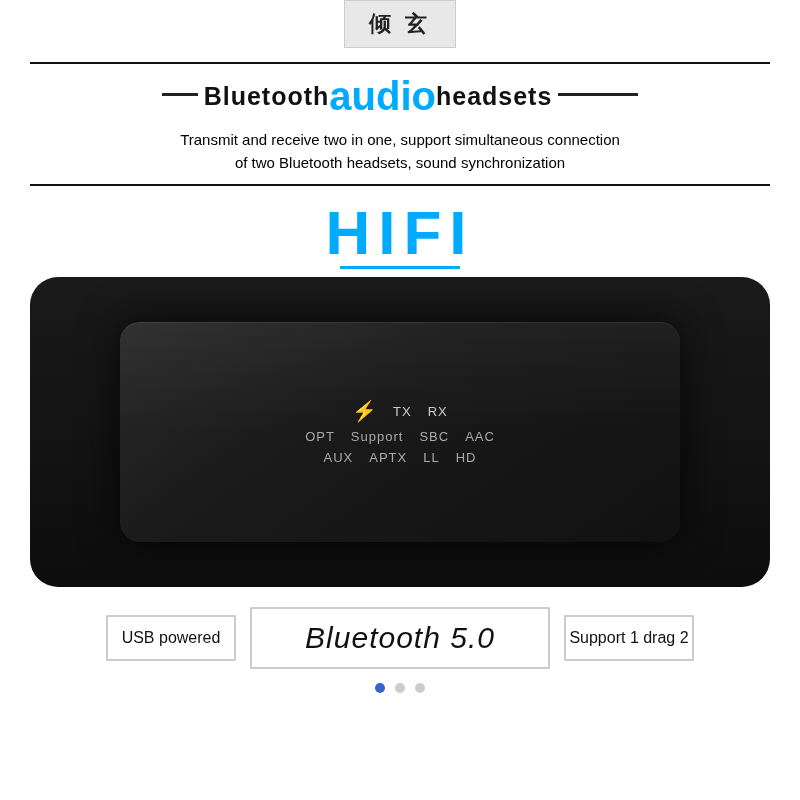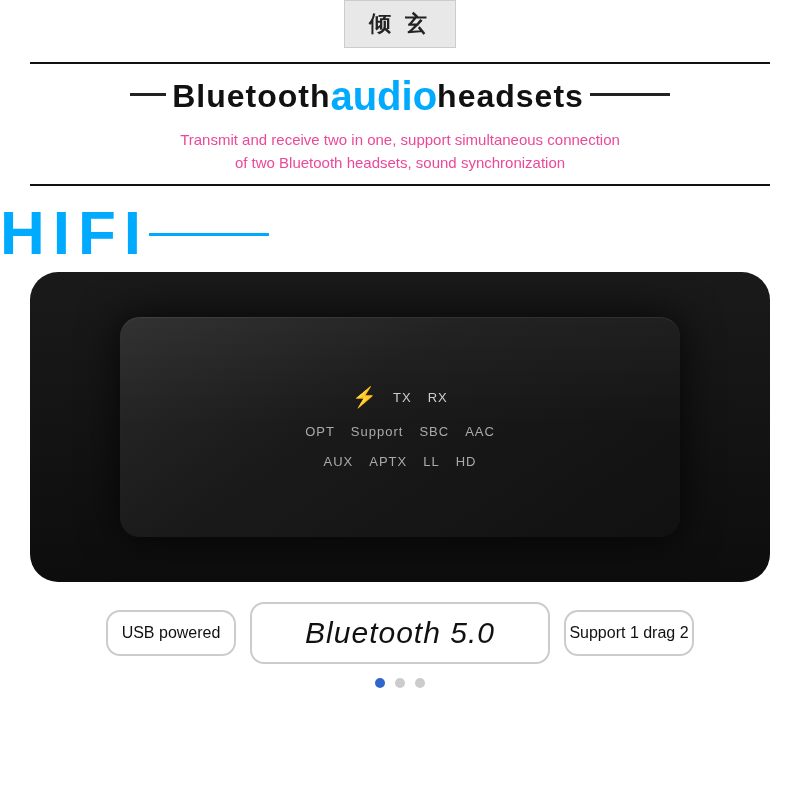--- a/index.html
+++ b/index.html
@@ -58,45 +58,45 @@
       vertical-align: middle;
       position: relative;
       top: -2px;
     }
 
     .title-dash-right {
       width: 80px;
     }
 
     .title-text {
-      font-size: 32px;
+      font-size: 25px;
       font-weight: 900;
       color: #111;
       letter-spacing: 1px;
     }
 
     .title-audio {
       color: #00aaff;
       font-size: 40px;
       font-weight: 900;
     }
 
     .subtitle {
       font-size: 15px;
-      color: #ec4899;
+      color: #000000;
       text-align: center;
       line-height: 1.5;
       margin-top: 2px;
     }
 
     
     .hifi-section {
       width: 100%;
       display: flex;
-      flex-direction: row;
+      flex-direction: column;
       align-items: center;
       padding: 6px 0 8px 0;
     }
 
     .hifi-text {
       font-size: 62px;
       font-weight: 900;
       color: #00aaff;
       letter-spacing: 8px;
       line-height: 1;
@@ -141,21 +141,21 @@
       top: 0; left: 0; right: 0;
       height: 50%;
       background: linear-gradient(180deg, rgba(255,255,255,0.04) 0%, transparent 100%);
       border-radius: 20px 20px 0 0;
     }
 
     .device-display {
       display: flex;
       flex-direction: column;
       align-items: center;
-      gap: 15px;
+      gap: 6px;
     }
 
     .device-row {
       display: flex;
       align-items: center;
       gap: 16px;
     }
 
     .device-icon-bolt {
       font-size: 20px;
@@ -181,21 +181,21 @@
       width: 100%;
       padding: 20px 20px 0 20px;
       display: flex;
       align-items: center;
       justify-content: center;
       gap: 14px;
     }
 
     .feature-card {
       border: 2px solid #cccccc;
-      border-radius: 14px;
+      border-radius: 1px;
       padding: 12px 0;
       display: flex;
       align-items: center;
       justify-content: center;
     }
 
     .feature-card-small {
       width: 130px;
     }
 

